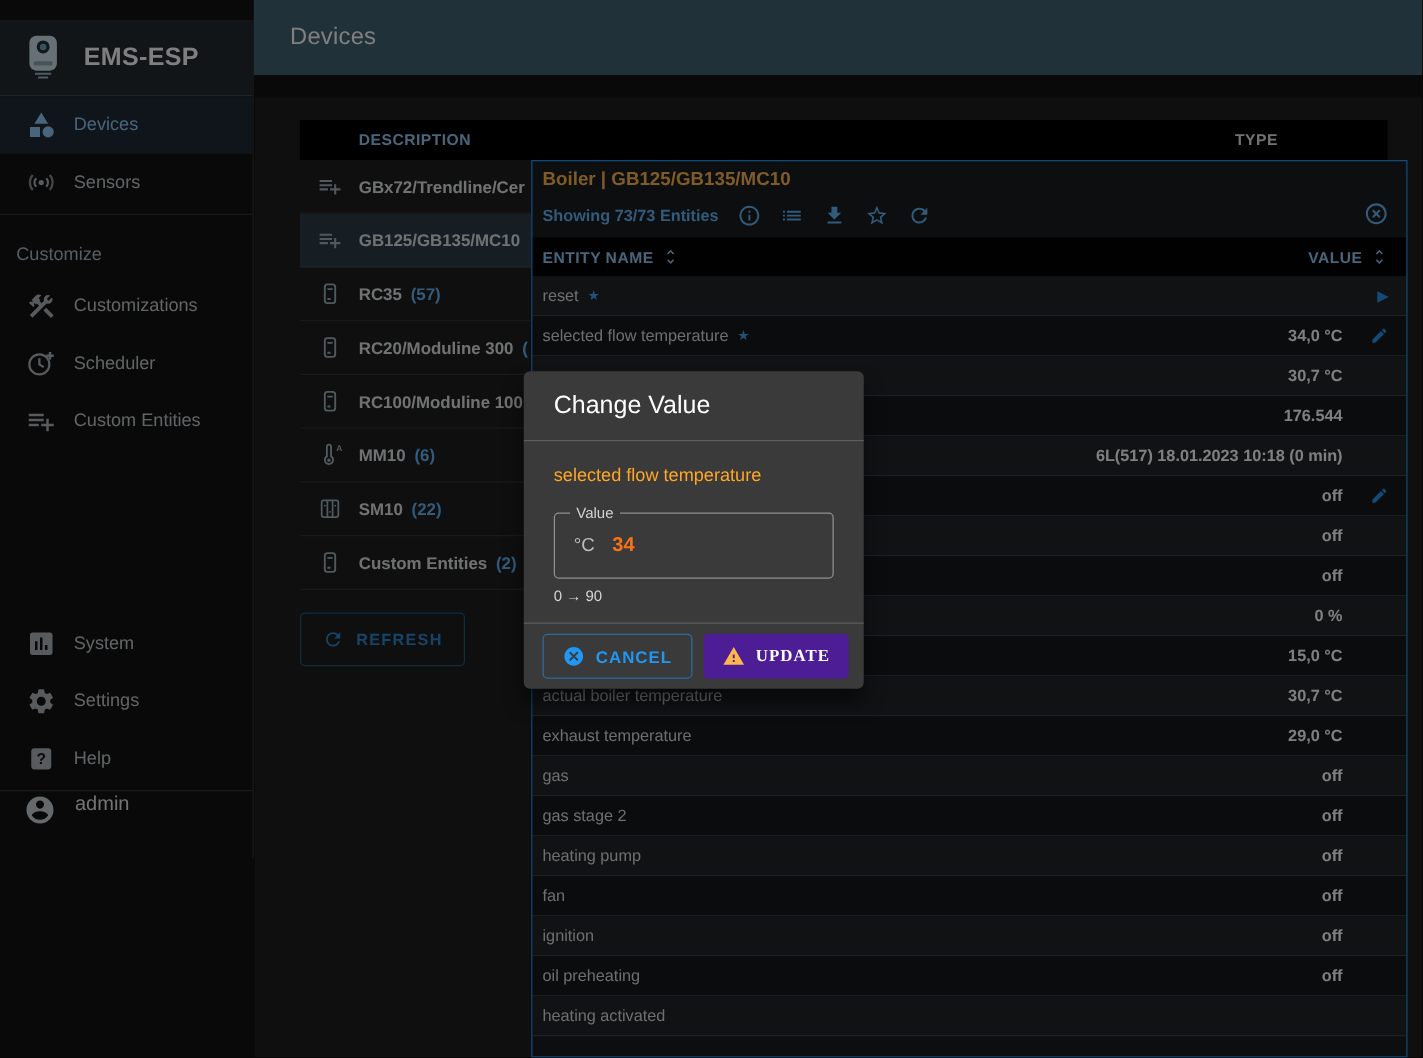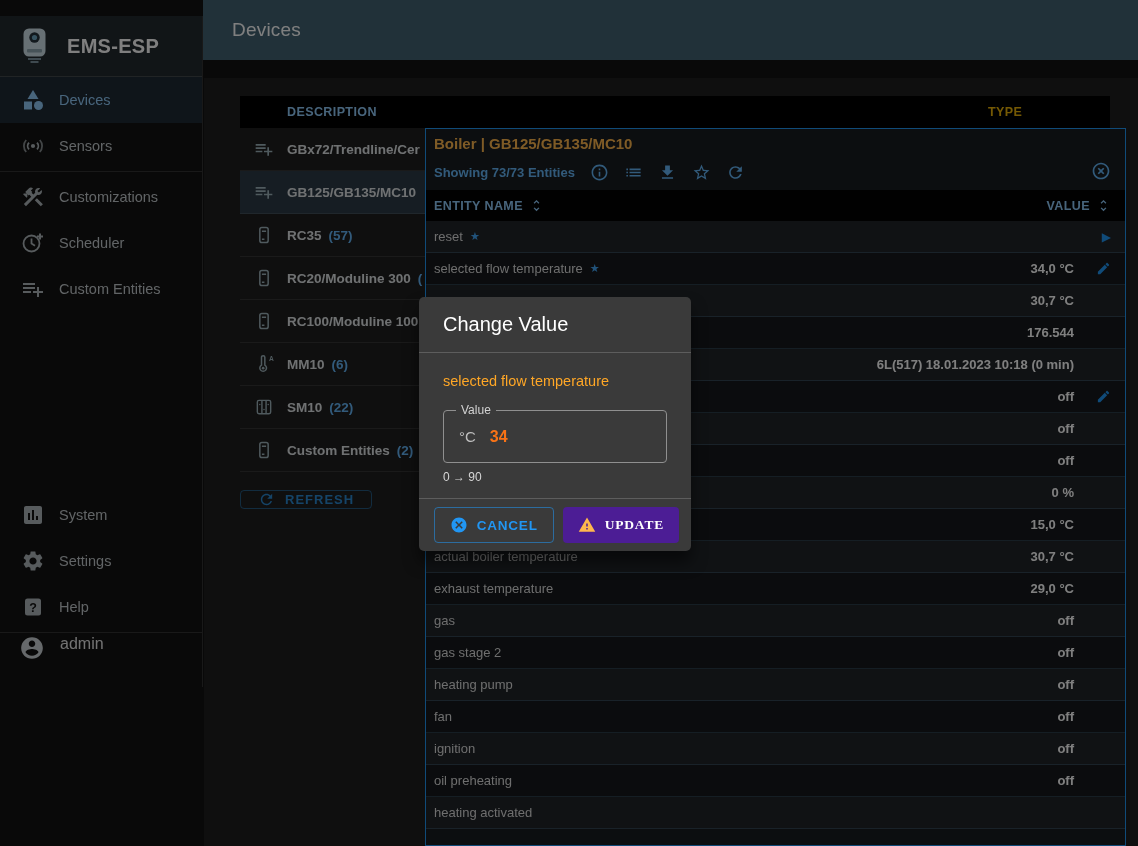--- a/index.html
+++ b/index.html
@@ -29,28 +29,28 @@
           display:flex;align-items:center;z-index:1;}
   .appbar-title{padding-left:29px;font-size:19px;font-weight:500;color:#fff;letter-spacing:.2px;}
 
   
   .paper{position:absolute;left:204px;top:78px;width:934px;height:768px;background:#1e1e1e;}
 
   
   .dev-table{position:absolute;left:240px;top:96px;width:870px;z-index:1;}
   .dev-head{height:32px;background:#000;display:flex;align-items:center;position:relative;}
   .dev-head .col1{padding-left:47px;font-size:12.5px;font-weight:bold;color:#90caf9;letter-spacing:.4px;}
-  .dev-head .col2{position:absolute;left:748px;font-size:12.5px;font-weight:bold;color:#eab308;letter-spacing:.4px;}
+  .dev-head .col2{position:absolute;left:748px;font-size:12.5px;font-weight:bold;color:#e5e5e5;letter-spacing:.4px;}
   .drow{height:42px;display:flex;align-items:center;border-bottom:1px solid rgba(255,255,255,0.10);cursor:pointer;}
   .drow.sel{background:#2c3a46;}
   .dicon{width:20px;height:20px;margin-left:14px;color:#9fb4bc;flex:0 0 20px;}
   .dname{margin-left:13px;font-size:13.5px;font-weight:600;color:#dfe3e5;white-space:nowrap;}
   .dcount{margin-left:7px;font-size:13.5px;font-weight:600;color:#64b5f6;}
   .refresh-btn{position:absolute;left:240px;top:490px;display:flex;align-items:center;gap:10px;
-               padding:0 17px;border:1px solid rgba(42,136,208,0.55);border-radius:4px;background:none;
+               padding:12px 17px;border:1px solid rgba(42,136,208,0.55);border-radius:4px;background:none;
                color:#2a88d0;font-family:inherit;font-size:13px;font-weight:bold;letter-spacing:1px;cursor:pointer;z-index:1;}
   .refresh-btn svg{width:17px;height:17px;}
 
   
   .epanel{position:absolute;left:425px;top:128px;width:701px;height:718px;background:#181d21;
           border:1px solid #2196f3;box-sizing:border-box;overflow:hidden;z-index:3;}
   .ep-head{padding:6px 8px 0 8px;}
   .ep-title{font-size:15px;font-weight:bold;color:#ffb74d;}
   .ep-toolbar{display:flex;align-items:center;margin-top:7px;height:26px;position:relative;}
   .ep-showing{font-size:13px;font-weight:bold;color:#64b5f6;}
@@ -130,20 +130,21 @@
         <span class="nicon">
           <svg viewBox="0 0 24 24" fill="none" stroke="currentColor" stroke-width="1.8">
             <circle cx="12" cy="12" r="2.1" fill="currentColor" stroke="none"></circle>
             <path d="M8 8.6a5 5 0 000 6.8M16 8.6a5 5 0 010 6.8"></path>
             <path d="M5.2 6a9 9 0 000 12M18.8 6a9 9 0 010 12" opacity="0.75"></path>
           </svg>
         </span>
         <span class="nlabel">Sensors</span>
       </div>
       <div class="nav-div"></div>
+      <div class="subheader">Customize</div>
       <div class="nav-item">
         <span class="nicon">
           <svg viewBox="0 0 24 24" fill="currentColor">
               <path d="M13.78 15.3l6 6 2.12-2.12-6-6-2.12 2.12zM17.5 10c1.93 0 3.5-1.57 3.5-3.5 0-.58-.16-1.12-.41-1.6l-2.7 2.7-1.49-1.49 2.7-2.7C18.62 3.16 18.08 3 17.5 3 15.57 3 14 4.57 14 6.5c0 .41.08.8.21 1.16l-1.85 1.85-1.78-1.78.71-.71-1.41-1.41L12 3.49c-1.17-1.17-3.07-1.17-4.24 0L4.22 7.03l1.41 1.41H2.81l-.71.71 3.54 3.54.71-.71V9.15l1.41 1.41.71-.71 1.78 1.78-7.41 7.41 2.12 2.12L16.34 9.79c.36.13.75.21 1.16.21z"></path>
             </svg>
         </span>
         <span class="nlabel">Customizations</span>
       </div>
       <div class="nav-item">
         <span class="nicon">

